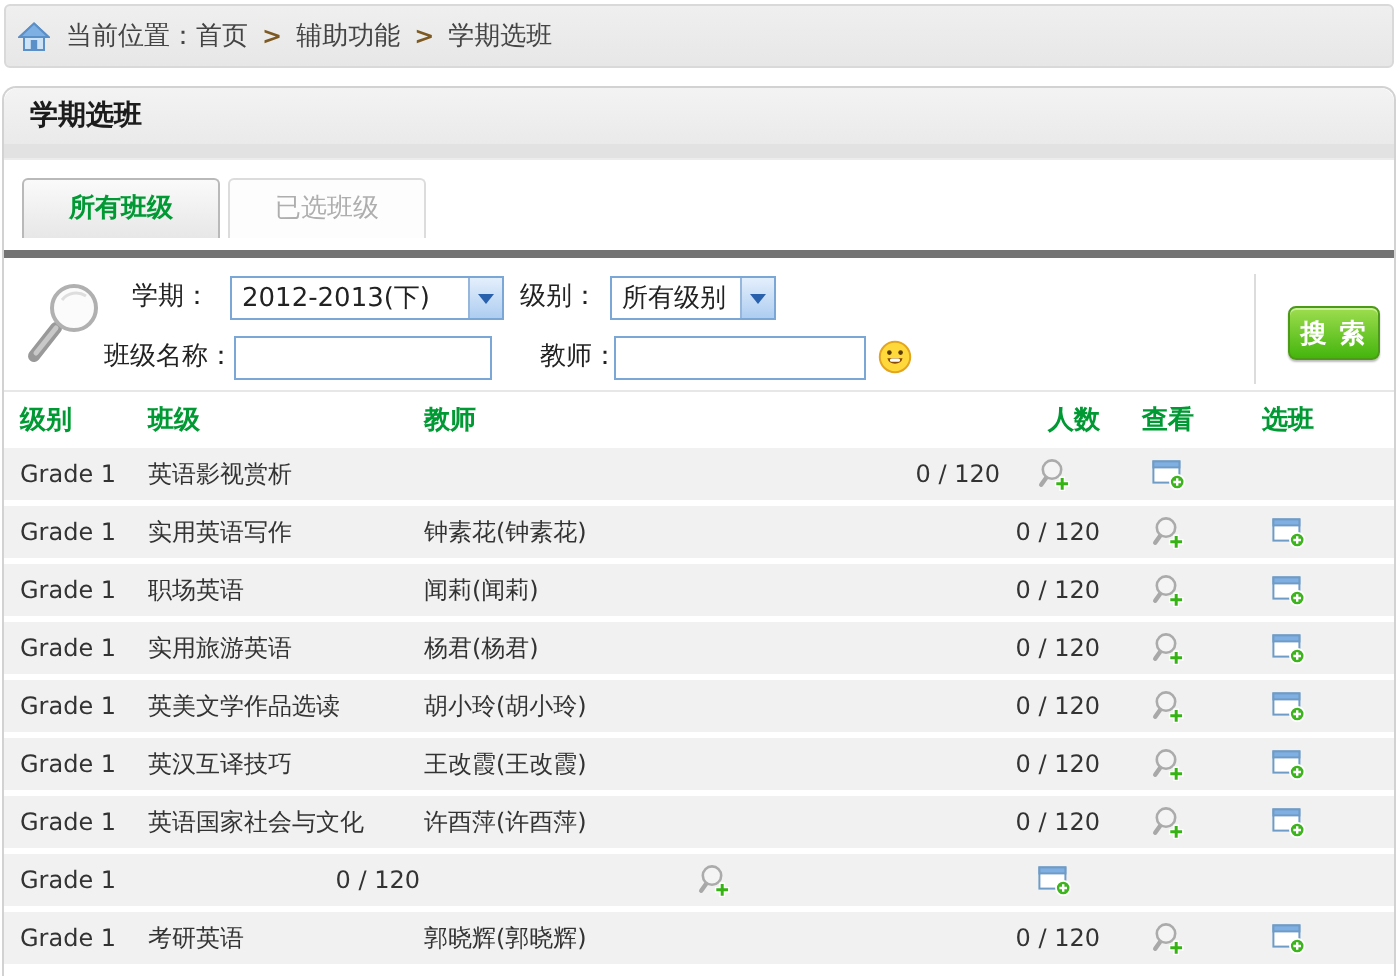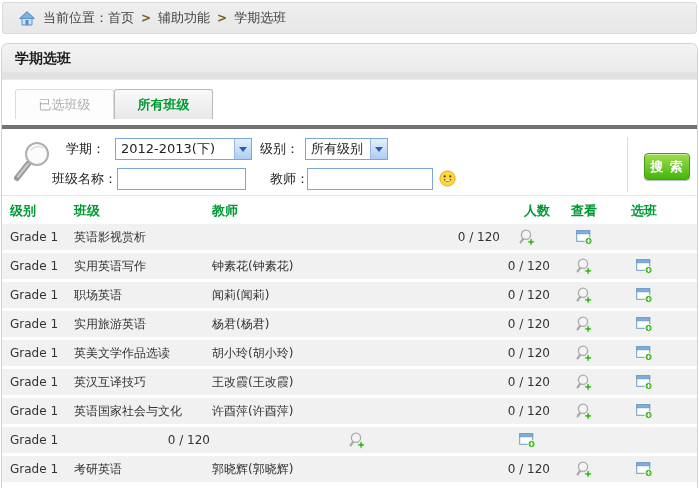--- a/index.html
+++ b/index.html
@@ -3,21 +3,21 @@
 <meta charset="utf-8">
 <style>
   * { margin:0; padding:0; box-sizing:border-box; }
   html,body { width:699px; height:488px; background:#fff;
     font-family:"DejaVu Sans","Liberation Sans",sans-serif; font-size:12px; color:#333; }
   .stage { position:relative; width:699px; height:488px; overflow:hidden; background:#fff; }
 
   
   .crumbbar { position:absolute; top:2px; left:2px; right:2px; height:32px;
     background:linear-gradient(#efefef,#e7e7e7); border:1px solid #d9d9d9; border-radius:3px;
-    display:flex; align-items:center; padding-left:16px; }
+    display:flex; align-items:center; padding-left:6px; }
   .crumbbar .home { margin-right:8px; display:inline-flex; }
   .crumb { color:#444; font-size:13px; }
   .crumb-sep { color:#7d5a22; font-size:12px; margin:0 7px; font-weight:bold; }
 
   
   .main-panel { position:absolute; top:43px; left:1px; right:1px; bottom:0;
     background:#fff; border:1px solid #d2d2d2; border-bottom:none; border-radius:7px 7px 0 0; }
   .title-bar { height:28px; background:linear-gradient(#f3f3f3,#eaeaea);
     border-radius:7px 7px 0 0; line-height:29px; padding-left:13px;
     font-size:14px; font-weight:bold; color:#1c1c1c; }
@@ -88,22 +88,22 @@
     <span class="crumb">辅助功能</span>
     <span class="crumb-sep">&gt;</span>
     <span class="crumb">学期选班</span>
   </div>
 
   <div class="main-panel">
     <div class="title-bar">学期选班</div>
     <div class="title-strip"></div>
 
     <div class="tabs">
+      <div class="tab active">所有班级</div>
       <div class="tab inactive">已选班级</div>
-      <div class="tab active">所有班级</div>
     </div>
 
     <div class="search-panel">
       <span class="bigmag">
         <svg width="44" height="50" viewBox="0 0 44 50">
           <line x1="18" y1="25" x2="7" y2="39" stroke="#999" stroke-width="6" stroke-linecap="round"></line>
           <line x1="18" y1="25" x2="8" y2="37.5" stroke="#c8c8c8" stroke-width="2.5" stroke-linecap="round"></line>
           <circle cx="27" cy="15" r="11" fill="#fbfbfb" stroke="#b0b0b0" stroke-width="2"></circle>
           <path d="M33 9 a9 9 0 0 0 -12 2" stroke="#dedede" stroke-width="1.5" fill="none"></path>
         </svg>

